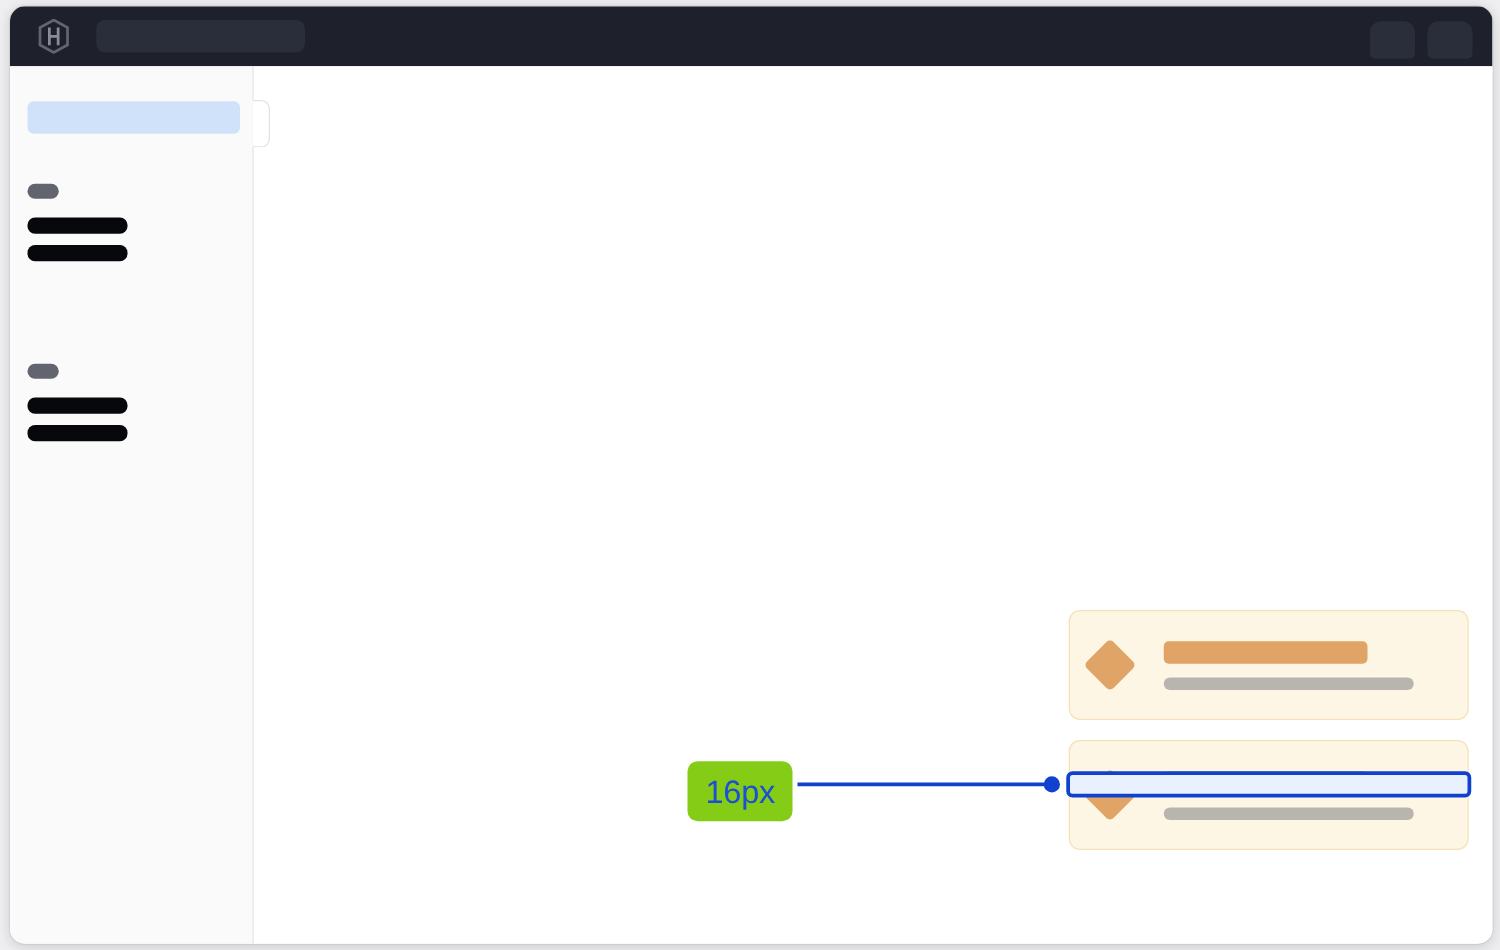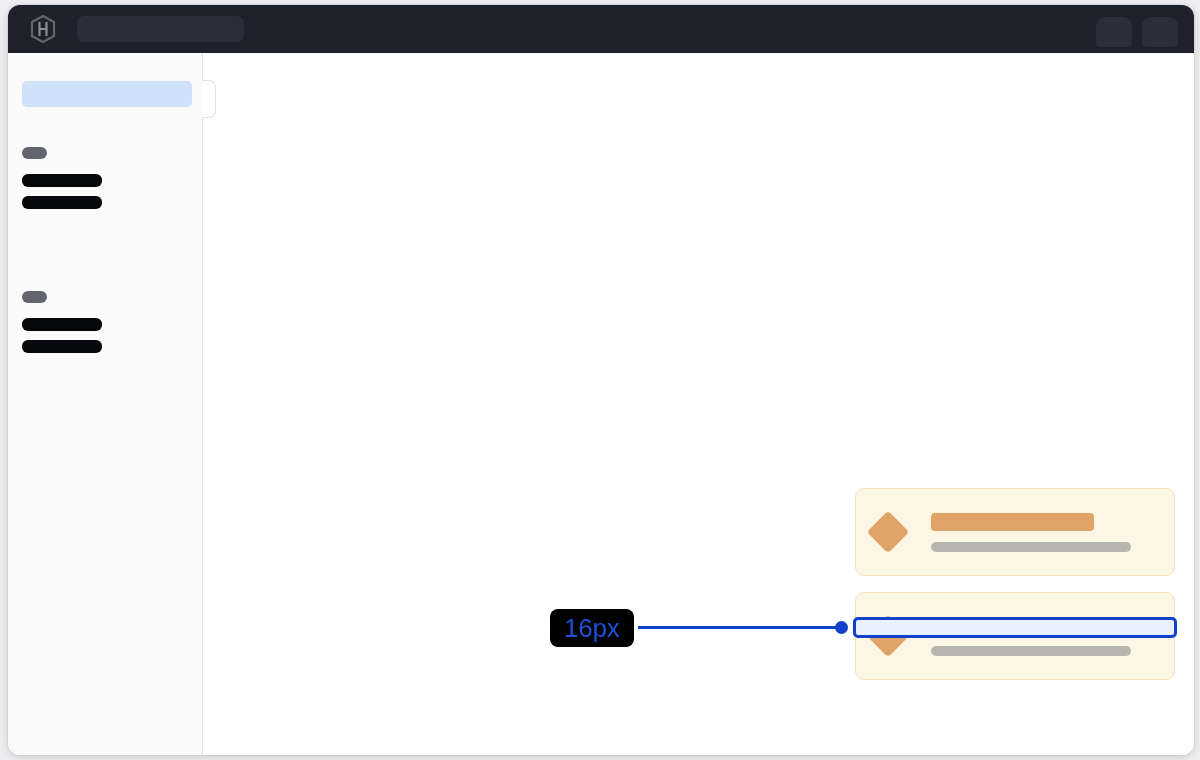--- a/index.html
+++ b/index.html
@@ -222,26 +222,26 @@
     background: #1142CE;
     border-radius: 50%;
     z-index: 7;
   }
 
   .measure-badge {
     position: absolute;
     left: 542px;
     top: 604px;
     min-width: 84px;
-    height: 38px;
-    background: #000000;
+    height: 48px;
+    background: #84cc16;
     border-radius: 8px;
     display: flex;
     align-items: center;
-    justify-content: flex-start;
+    justify-content: flex-end;
     padding: 0 14px;
     z-index: 7;
   }
 
   .measure-badge-text {
     color: #1A4FD6;
     font-size: 26px;
     font-weight: 400;
     font-family: "Liberation Sans", sans-serif;
     letter-spacing: -0.2px;

